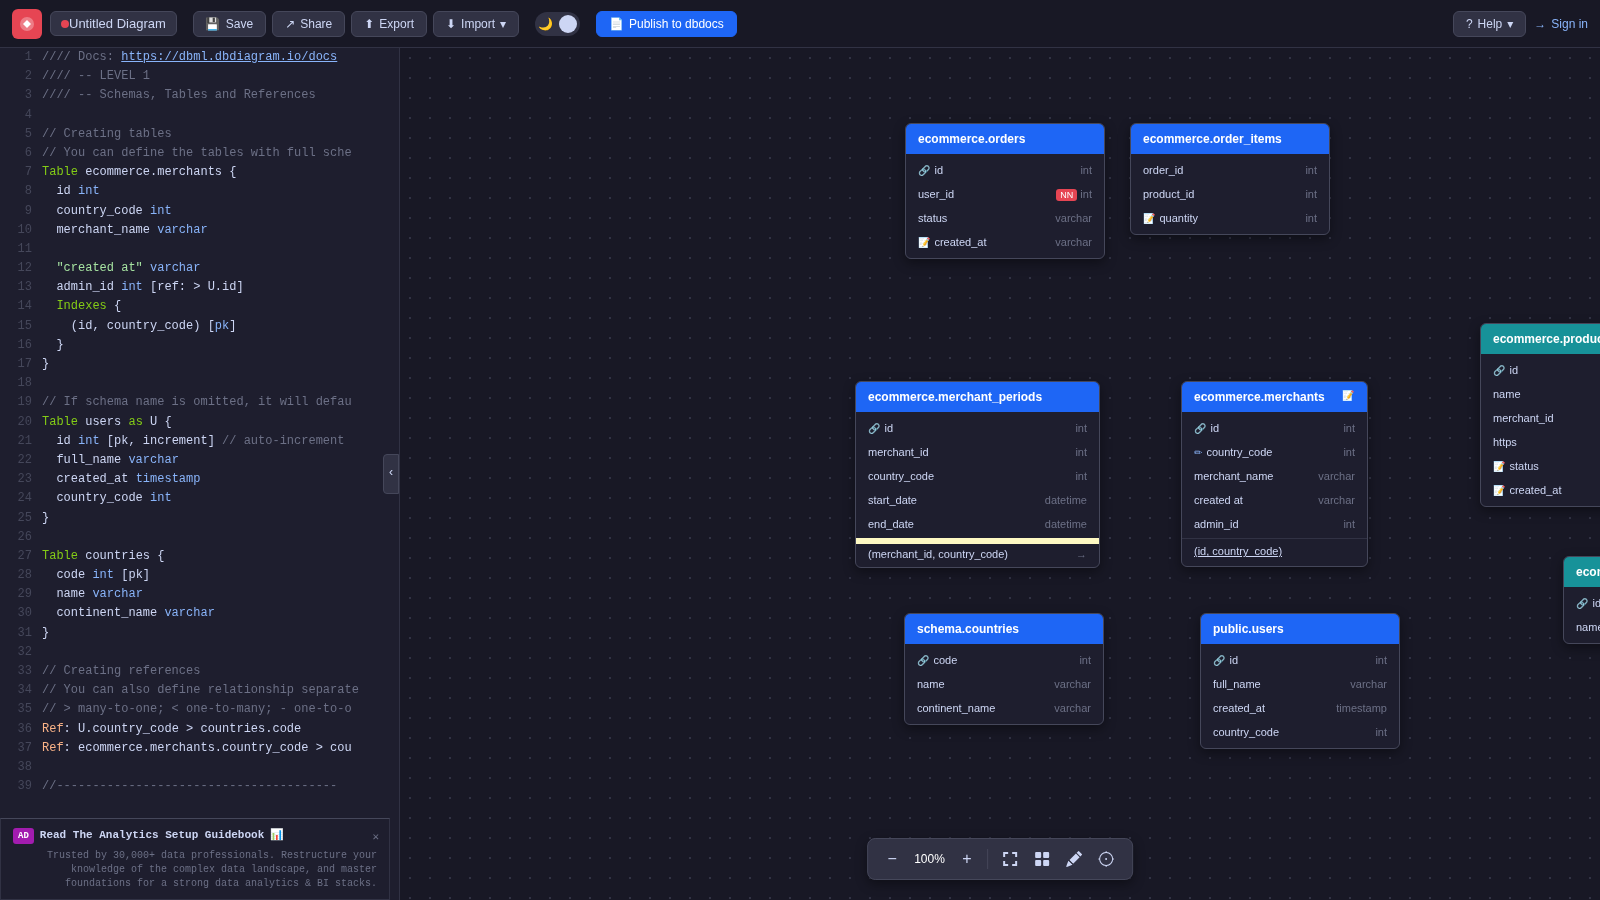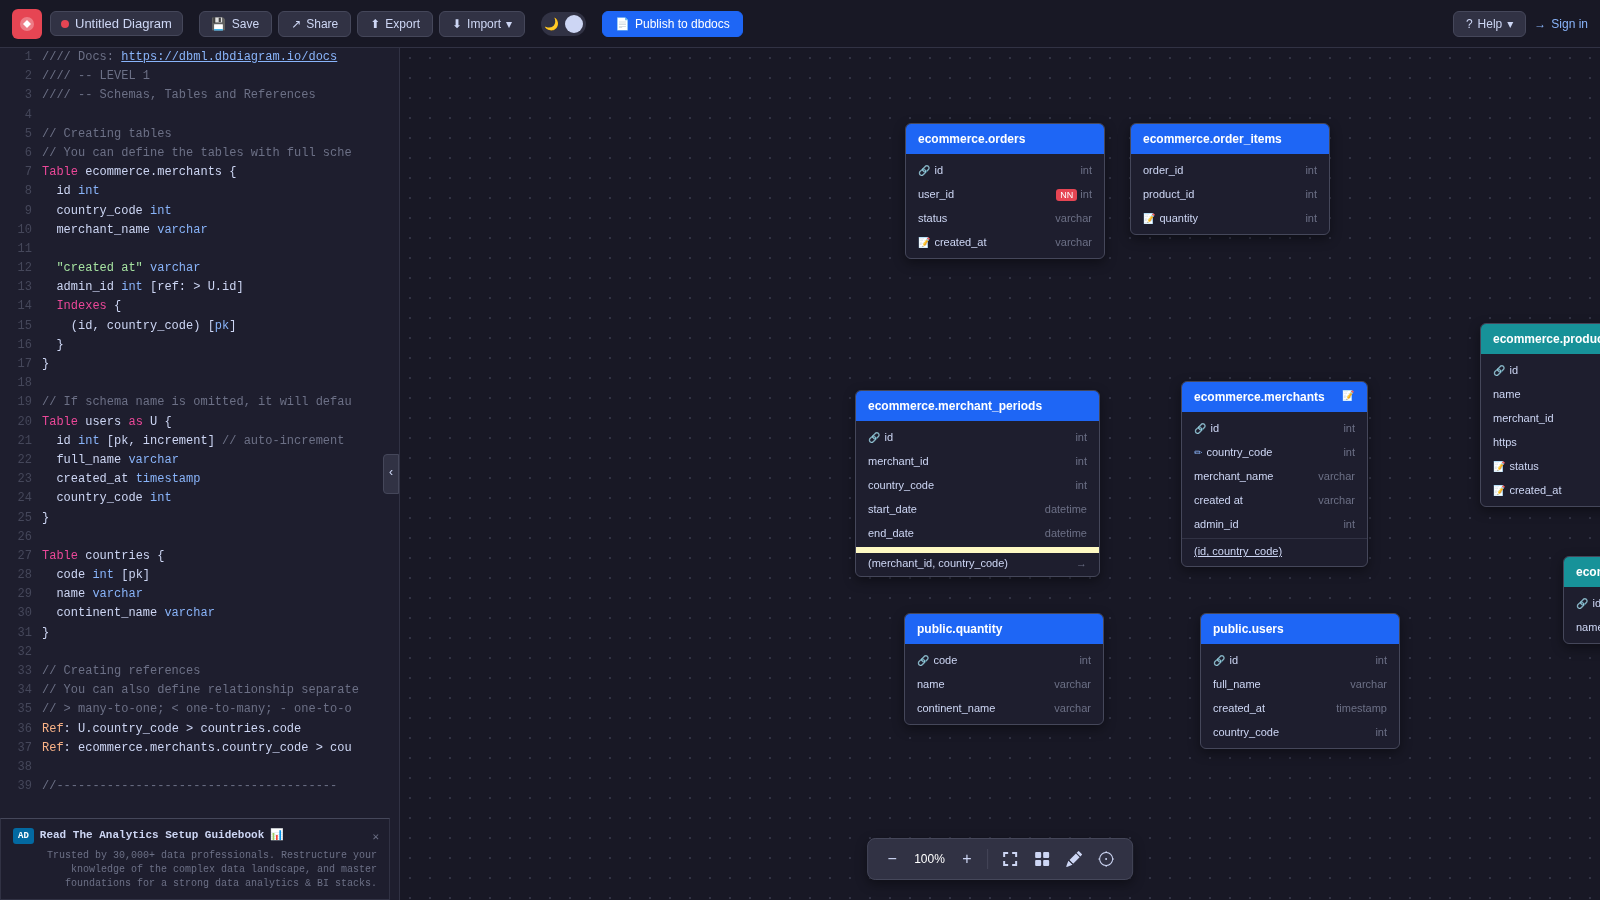--- a/index.html
+++ b/index.html
@@ -1,41 +1,41 @@
 <!DOCTYPE html>
 <html><head>
   <meta charset="utf-8">
   <style>
     * { box-sizing: border-box; margin: 0; padding: 0; }
     body { font-family: -apple-system, BlinkMacSystemFont, 'Segoe UI', sans-serif; background: #1e1e2e; color: #cdd6f4; height: 900px; overflow: hidden; display: flex; flex-direction: column; }
 
     
     .topbar { display: flex; align-items: center; background: #181825; height: 48px; padding: 0 12px; gap: 8px; border-bottom: 1px solid #313244; flex-shrink: 0; }
     .topbar-logo { width: 30px; height: 30px; background: #e64553; border-radius: 6px; display: flex; align-items: center; justify-content: center; color: white; font-weight: bold; font-size: 14px; flex-shrink: 0; }
-    .topbar-title { background: #313244; border: 1px solid #45475a; border-radius: 6px; padding: 4px 10px; display: flex; align-items: center; gap: 6px; color: #cdd6f4; font-size: 13px; }
+    .topbar-title { background: #313244; border: 1px solid #45475a; border-radius: 6px; padding: 4px 10px; display: flex; align-items: center; gap: 0; color: #cdd6f4; font-size: 13px; }
     .topbar-title .dot { width: 8px; height: 8px; border-radius: 50%; background: #e64553; }
     .topbar-actions { display: flex; gap: 6px; margin-left: 8px; }
     .btn { background: #313244; border: 1px solid #45475a; border-radius: 6px; padding: 5px 12px; color: #cdd6f4; font-size: 12px; cursor: pointer; display: flex; align-items: center; gap: 5px; }
     .btn-primary { background: #1e66f5; border-color: #1e66f5; color: white; }
     .topbar-spacer { flex: 1; }
     .dark-toggle { display: flex; align-items: center; gap: 6px; background: #313244; border-radius: 20px; padding: 3px; }
     .toggle-knob { width: 18px; height: 18px; border-radius: 50%; background: #cdd6f4; }
     .help-btn { background: #313244; border: 1px solid #45475a; border-radius: 6px; padding: 5px 12px; color: #cdd6f4; font-size: 12px; cursor: pointer; display: flex; align-items: center; gap: 5px; }
     .signin-btn { background: transparent; border: none; color: #89b4fa; font-size: 12px; cursor: pointer; display: flex; align-items: center; gap: 5px; }
 
     
     .main { display: flex; flex: 1; overflow: hidden; }
 
     
     .code-panel { width: 400px; background: #1e1e2e; border-right: 1px solid #313244; overflow-y: auto; flex-shrink: 0; font-family: 'Courier New', monospace; font-size: 12px; line-height: 1.6; padding: 0; position: relative; }
     .code-line { display: flex; padding: 0 8px 0 0; }
     .line-num { width: 32px; text-align: right; color: #45475a; margin-right: 10px; flex-shrink: 0; user-select: none; }
     .code-content { color: #cdd6f4; white-space: pre; }
     .code-comment { color: #6c7086; font-family: Liberation Mono, monospace; }
-    .code-keyword { color: #ec4899; }
+    .code-keyword { color: #84cc16; }
     .code-string { color: #a6e3a1; }
     .code-type { color: #89b4fa; }
     .code-link { color: #89b4fa; text-decoration: underline; }
     .code-ref { color: #fab387; }
 
     
     .collapse-btn { position: absolute; right: 0; top: 50%; transform: translateY(-50%); background: #313244; border: 1px solid #45475a; border-radius: 4px 0 0 4px; width: 16px; height: 40px; display: flex; align-items: center; justify-content: center; cursor: pointer; color: #cdd6f4; z-index: 10; }
 
     
     .canvas { flex: 1; background: #181825; position: relative; overflow: hidden; }
@@ -60,21 +60,21 @@
     
     .bottom-bar { position: absolute; bottom: 20px; left: 50%; transform: translateX(-50%); background: #313244; border: 1px solid #45475a; border-radius: 8px; display: flex; align-items: center; gap: 4px; padding: 6px 12px; box-shadow: 0 4px 12px rgba(0,0,0,0.4); }
     .zoom-btn { background: none; border: none; color: #cdd6f4; font-size: 16px; cursor: pointer; width: 24px; height: 24px; display: flex; align-items: center; justify-content: center; border-radius: 4px; }
     .zoom-level { color: #ffffff; font-size: 12px; padding: 0 6px; }
     .separator { width: 1px; height: 20px; background: #45475a; margin: 0 4px; }
     .tool-btn { background: none; border: none; color: #cdd6f4; font-size: 14px; cursor: pointer; width: 28px; height: 28px; display: flex; align-items: center; justify-content: center; border-radius: 4px; }
 
     
     .ad-banner { position: absolute; bottom: 0; left: 0; width: 390px; background: #1e1e2e; border: 1px solid #313244; border-top: 1px solid #45475a; padding: 8px 12px; font-size: 11px; color: #a6adc8; }
     .ad-banner-title { font-weight: 600; color: #cdd6f4; margin-bottom: 4px; display: flex; align-items: center; gap: 6px; }
-    .ad-badge { background: #0369a1; color: white; font-size: 9px; padding: 1px 5px; border-radius: 3px; }
+    .ad-badge { background: #a21caf; color: white; font-size: 9px; padding: 1px 5px; border-radius: 3px; }
     .ad-close { position: absolute; right: 10px; top: 10px; cursor: pointer; color: #6c7086; }
   </style>
 </head>
 <body>
 
 <div class="topbar">
   <div class="topbar-logo">
     <svg width="18" height="18" viewBox="0 0 18 18" fill="none">
         <circle cx="9" cy="9" r="7" fill="white" fill-opacity="0.3"></circle>
         <path d="M5 9 L9 5 L13 9 L9 13 Z" fill="white"></path>
@@ -376,21 +376,21 @@
           <span class="db-row-name">product_id</span>
           <span class="db-row-type">int</span>
         </div>
         <div class="db-row">
           <span class="db-row-name"><span class="icon-note">📝</span> quantity</span>
           <span class="db-row-type">int</span>
         </div>
       </div>
     </div>
 
-    <div class="db-table" style="left:455px; top:342px; width:245px;">
+    <div class="db-table" style="left:455px; top:333px; width:245px;">
       <div class="db-table-header header-blue">
         <span>ecommerce.merchant_periods</span>
       </div>
       <div class="db-table-body">
         <div class="db-row">
           <span class="db-row-name"><span class="icon-link">🔗</span> id</span>
           <span class="db-row-type">int</span>
         </div>
         <div class="db-row">
           <span class="db-row-name">merchant_id</span>
@@ -491,21 +491,21 @@
         </div>
         <div class="db-row">
           <span class="db-row-name">name</span>
 
         </div>
       </div>
     </div>
 
     <div class="db-table" style="left:504px; top:565px; width:200px;">
       <div class="db-table-header header-blue">
-        <span>public.quantity</span>
+        <span>schema.countries</span>
       </div>
       <div class="db-table-body">
         <div class="db-row">
           <span class="db-row-name"><span class="icon-link">🔗</span> code</span>
           <span class="db-row-type">int</span>
         </div>
         <div class="db-row">
           <span class="db-row-name">name</span>
           <span class="db-row-type">varchar</span>
         </div>

